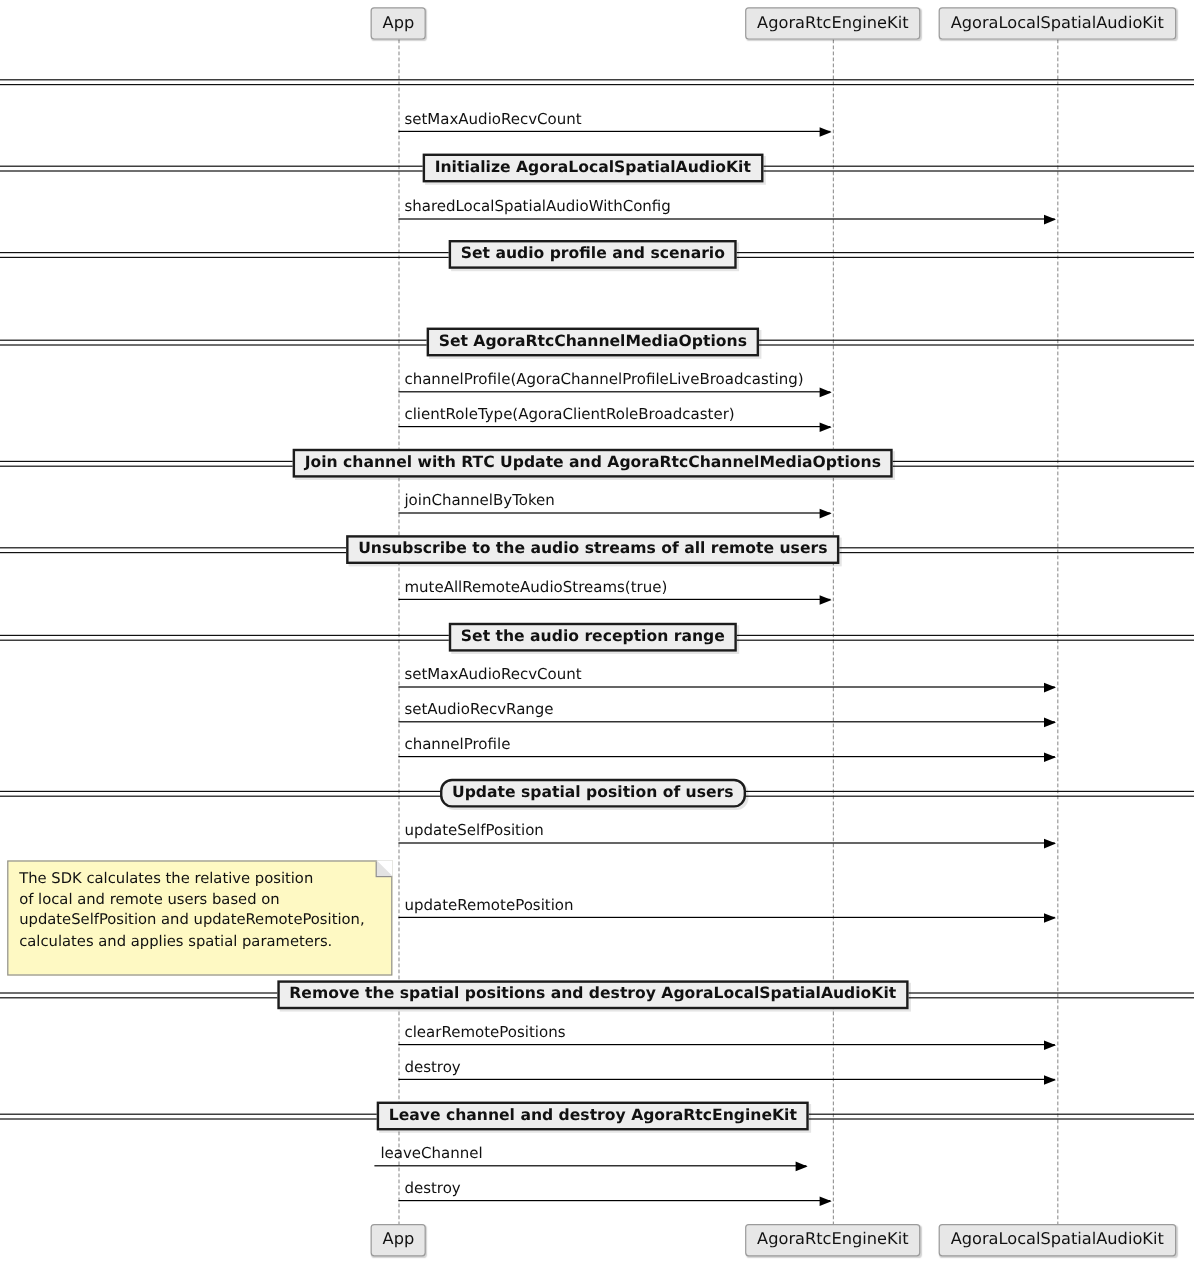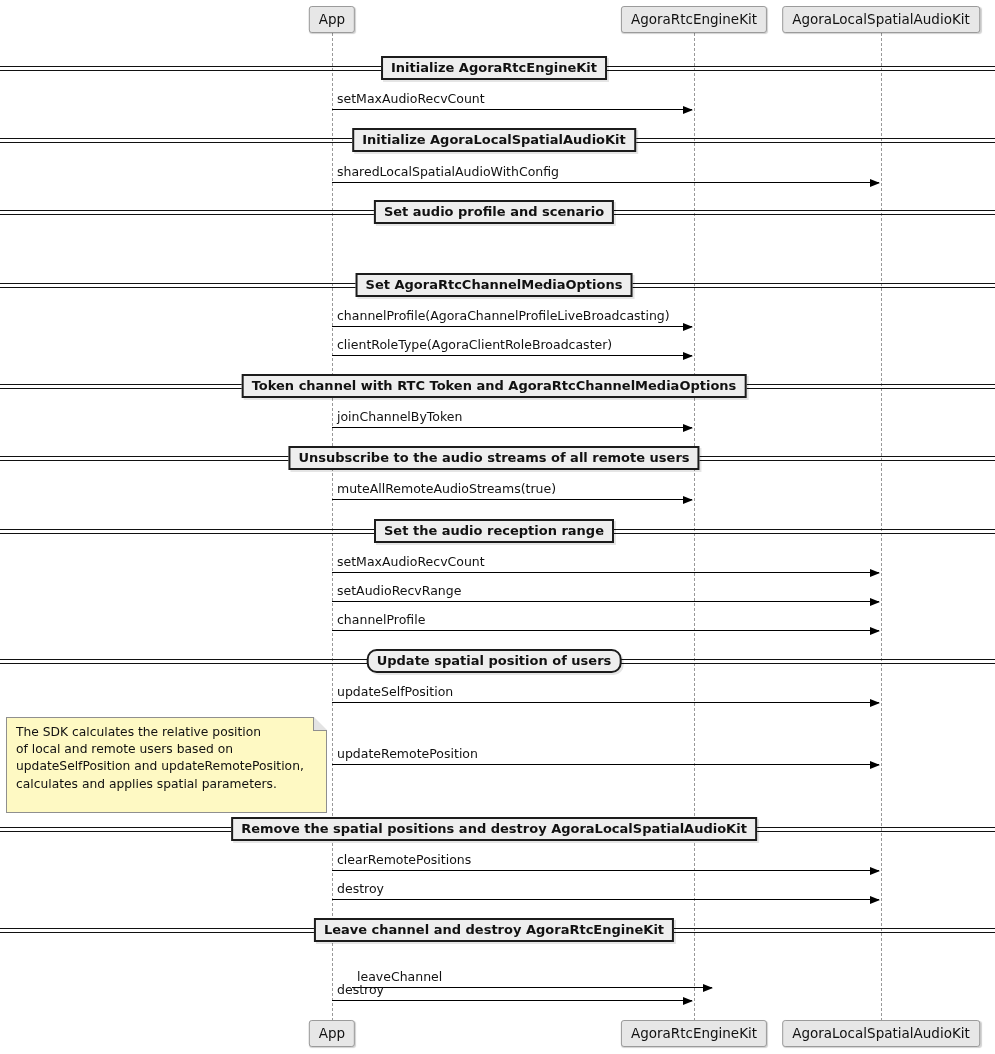--- a/index.html
+++ b/index.html
@@ -70,21 +70,20 @@
 <div class="lifeline" style="left: 332px;"></div>
     <div class="participant" style="left: 332px; top: 6px;">App</div>
     <div class="participant" style="left: 332px; top: 1020px;">App</div>
     <div class="lifeline" style="left: 694px;"></div>
     <div class="participant" style="left: 694px; top: 6px;">AgoraRtcEngineKit</div>
     <div class="participant" style="left: 694px; top: 1020px;">AgoraRtcEngineKit</div>
     <div class="lifeline" style="left: 881px;"></div>
     <div class="participant" style="left: 881px; top: 6px;">AgoraLocalSpatialAudioKit</div>
     <div class="participant" style="left: 881px; top: 1020px;">AgoraLocalSpatialAudioKit</div>
     <div class="divider-line" style="top: 66px;"></div>
-    <div class="divider-label" style="top: 68px;">Initialize AgoraRtcEngineKit</div>
     <div class="message" style="left: 332px; top: 90px; width: 360px;">
       <div class="msg-label">setMaxAudioRecvCount</div>
       <div class="msg-line"></div>
       <div class="arrow-head"></div>
     </div>
     <div class="divider-line" style="top: 138px;"></div>
     <div class="divider-label" style="top: 140px;">Initialize AgoraLocalSpatialAudioKit</div>
     <div class="message" style="left: 332px; top: 163px; width: 547px;">
       <div class="msg-label">sharedLocalSpatialAudioWithConfig</div>
       <div class="msg-line"></div>
@@ -98,21 +97,21 @@
       <div class="msg-label">clientRoleType(AgoraClientRoleBroadcaster)</div>
       <div class="msg-line"></div>
       <div class="arrow-head"></div>
     </div>
     <div class="message" style="left: 332px; top: 307px; width: 360px;">
       <div class="msg-label">channelProfile(AgoraChannelProfileLiveBroadcasting)</div>
       <div class="msg-line"></div>
       <div class="arrow-head"></div>
     </div>
     <div class="divider-line" style="top: 384px;"></div>
-    <div class="divider-label" style="top: 386px;">Token channel with RTC Token and AgoraRtcChannelMediaOptions</div>
+    <div class="divider-label" style="top: 386px;">Join channel with RTC Update and AgoraRtcChannelMediaOptions</div>
     <div class="message" style="left: 332px; top: 408px; width: 360px;">
       <div class="msg-label">joinChannelByToken</div>
       <div class="msg-line"></div>
       <div class="arrow-head"></div>
     </div>
     <div class="divider-line" style="top: 456px;"></div>
     <div class="divider-label" style="top: 458px;">Unsubscribe to the audio streams of all remote users</div>
     <div class="message" style="left: 332px; top: 480px; width: 360px;">
       <div class="msg-label">muteAllRemoteAudioStreams(true)</div>
       <div class="msg-line"></div>
@@ -154,21 +153,21 @@
       <div class="msg-line"></div>
       <div class="arrow-head"></div>
     </div>
     <div class="message" style="left: 332px; top: 880px; width: 547px;">
       <div class="msg-label">destroy</div>
       <div class="msg-line"></div>
       <div class="arrow-head"></div>
     </div>
     <div class="divider-line" style="top: 928px;"></div>
     <div class="divider-label" style="top: 930px;">Leave channel and destroy AgoraRtcEngineKit</div>
-    <div class="message" style="left: 352px; top: 952px; width: 360px; margin-top: 16px;">
+    <div class="message" style="left: 312px; top: 952px; width: 360px;">
       <div class="msg-label">leaveChannel</div>
       <div class="msg-line"></div>
       <div class="arrow-head"></div>
     </div>
     <div class="message" style="left: 332px; top: 981px; width: 360px;">
       <div class="msg-label">destroy</div>
       <div class="msg-line"></div>
       <div class="arrow-head"></div>
     </div>
   </div>

